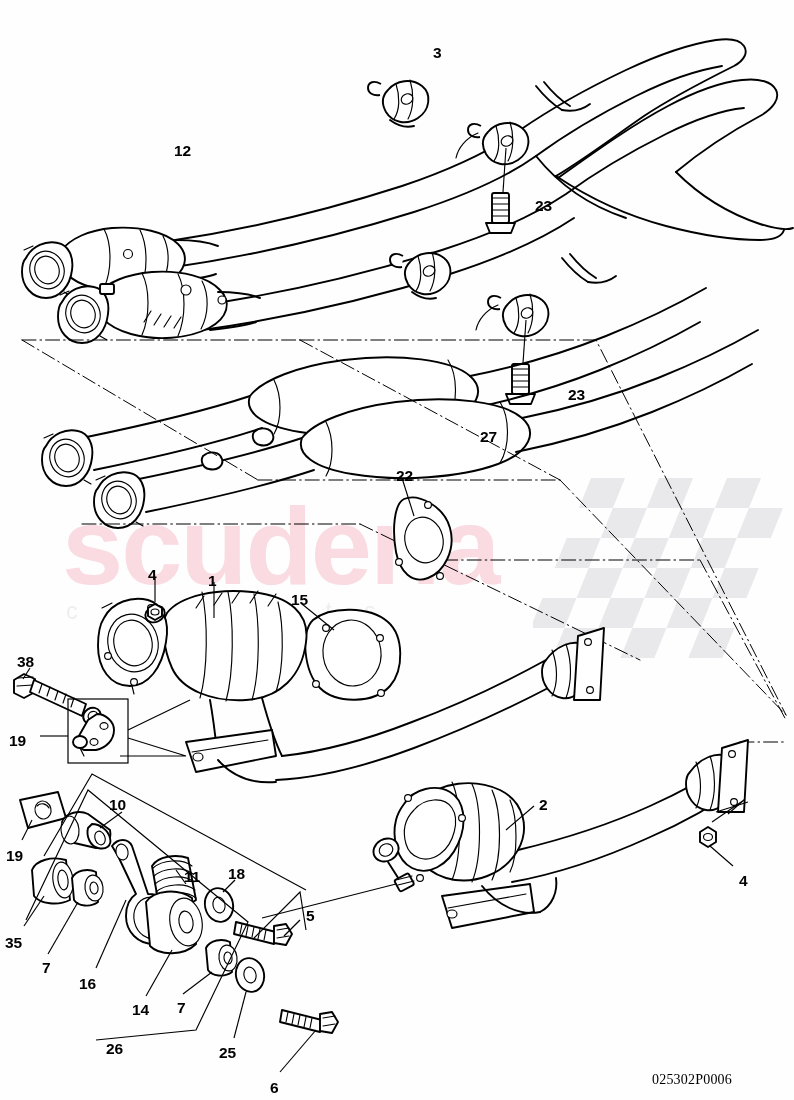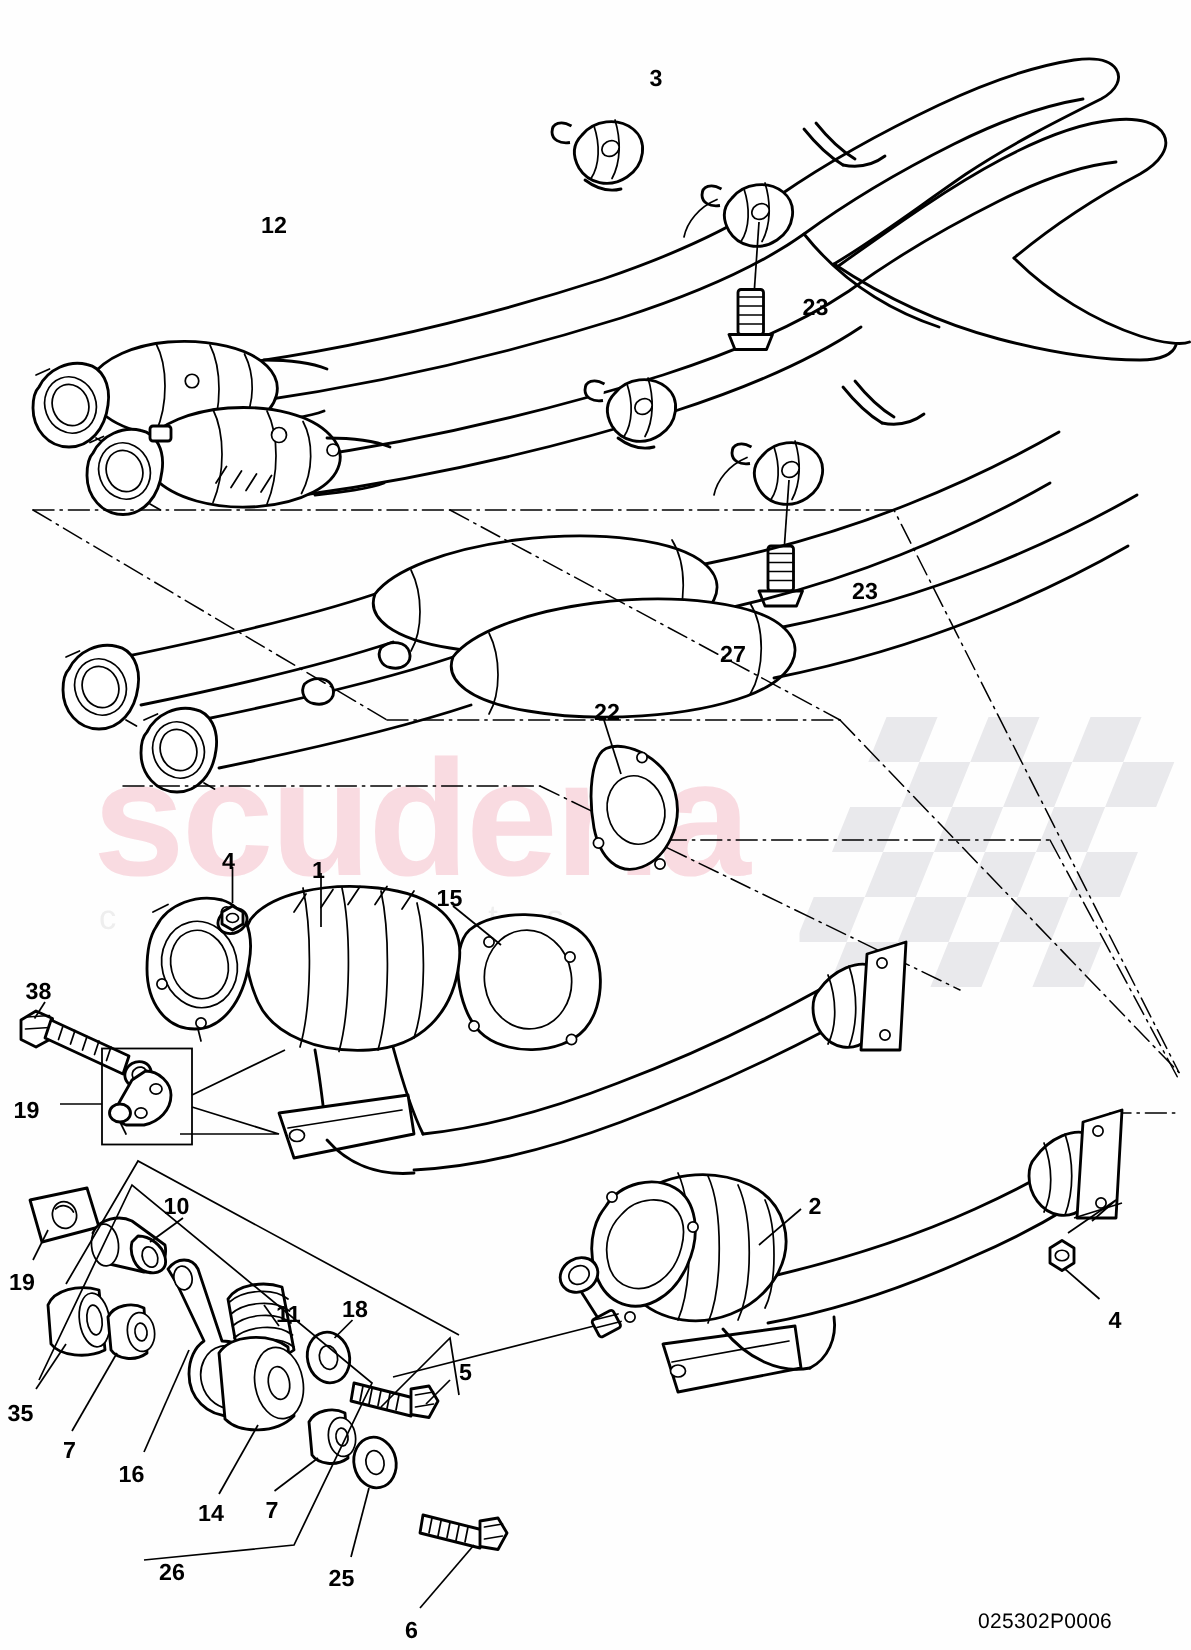--- a/index.html
+++ b/index.html
@@ -7,21 +7,21 @@
        font-family:"Liberation Sans","DejaVu Sans",sans-serif;background:#fefefe;}
   #stage{position:absolute;left:0;top:0;width:794px;height:1100px;}
   #stage svg{position:absolute;left:0;top:0;}
   .wm-text{position:absolute;font-weight:700;letter-spacing:-2px;
            color:#f9dbe1;user-select:none;pointer-events:none;}
   .wm-sub{position:absolute;font-weight:400;color:#eeeeee;user-select:none;
           pointer-events:none;}
   .callout{position:absolute;font-weight:700;font-size:15.5px;color:#000;
            line-height:1;white-space:nowrap;}
   .partno{position:absolute;font-weight:400;font-size:14px;color:#000;
-          letter-spacing:.2px;white-space:nowrap;}
+          letter-spacing:.2px;white-space:nowrap;font-family:Liberation Serif, serif;}
   .flag{position:absolute;pointer-events:none;}
 </style>
 </head>
 <body>
 
 <div id="stage">
 
   <div class="wm-text" style="left:62px;top:482px;font-size:110px;">scuderia</div>
 
   <div class="wm-sub" style="left:66px;top:598px;font-size:23px;letter-spacing:13px;">c a r   p a r t s</div>

